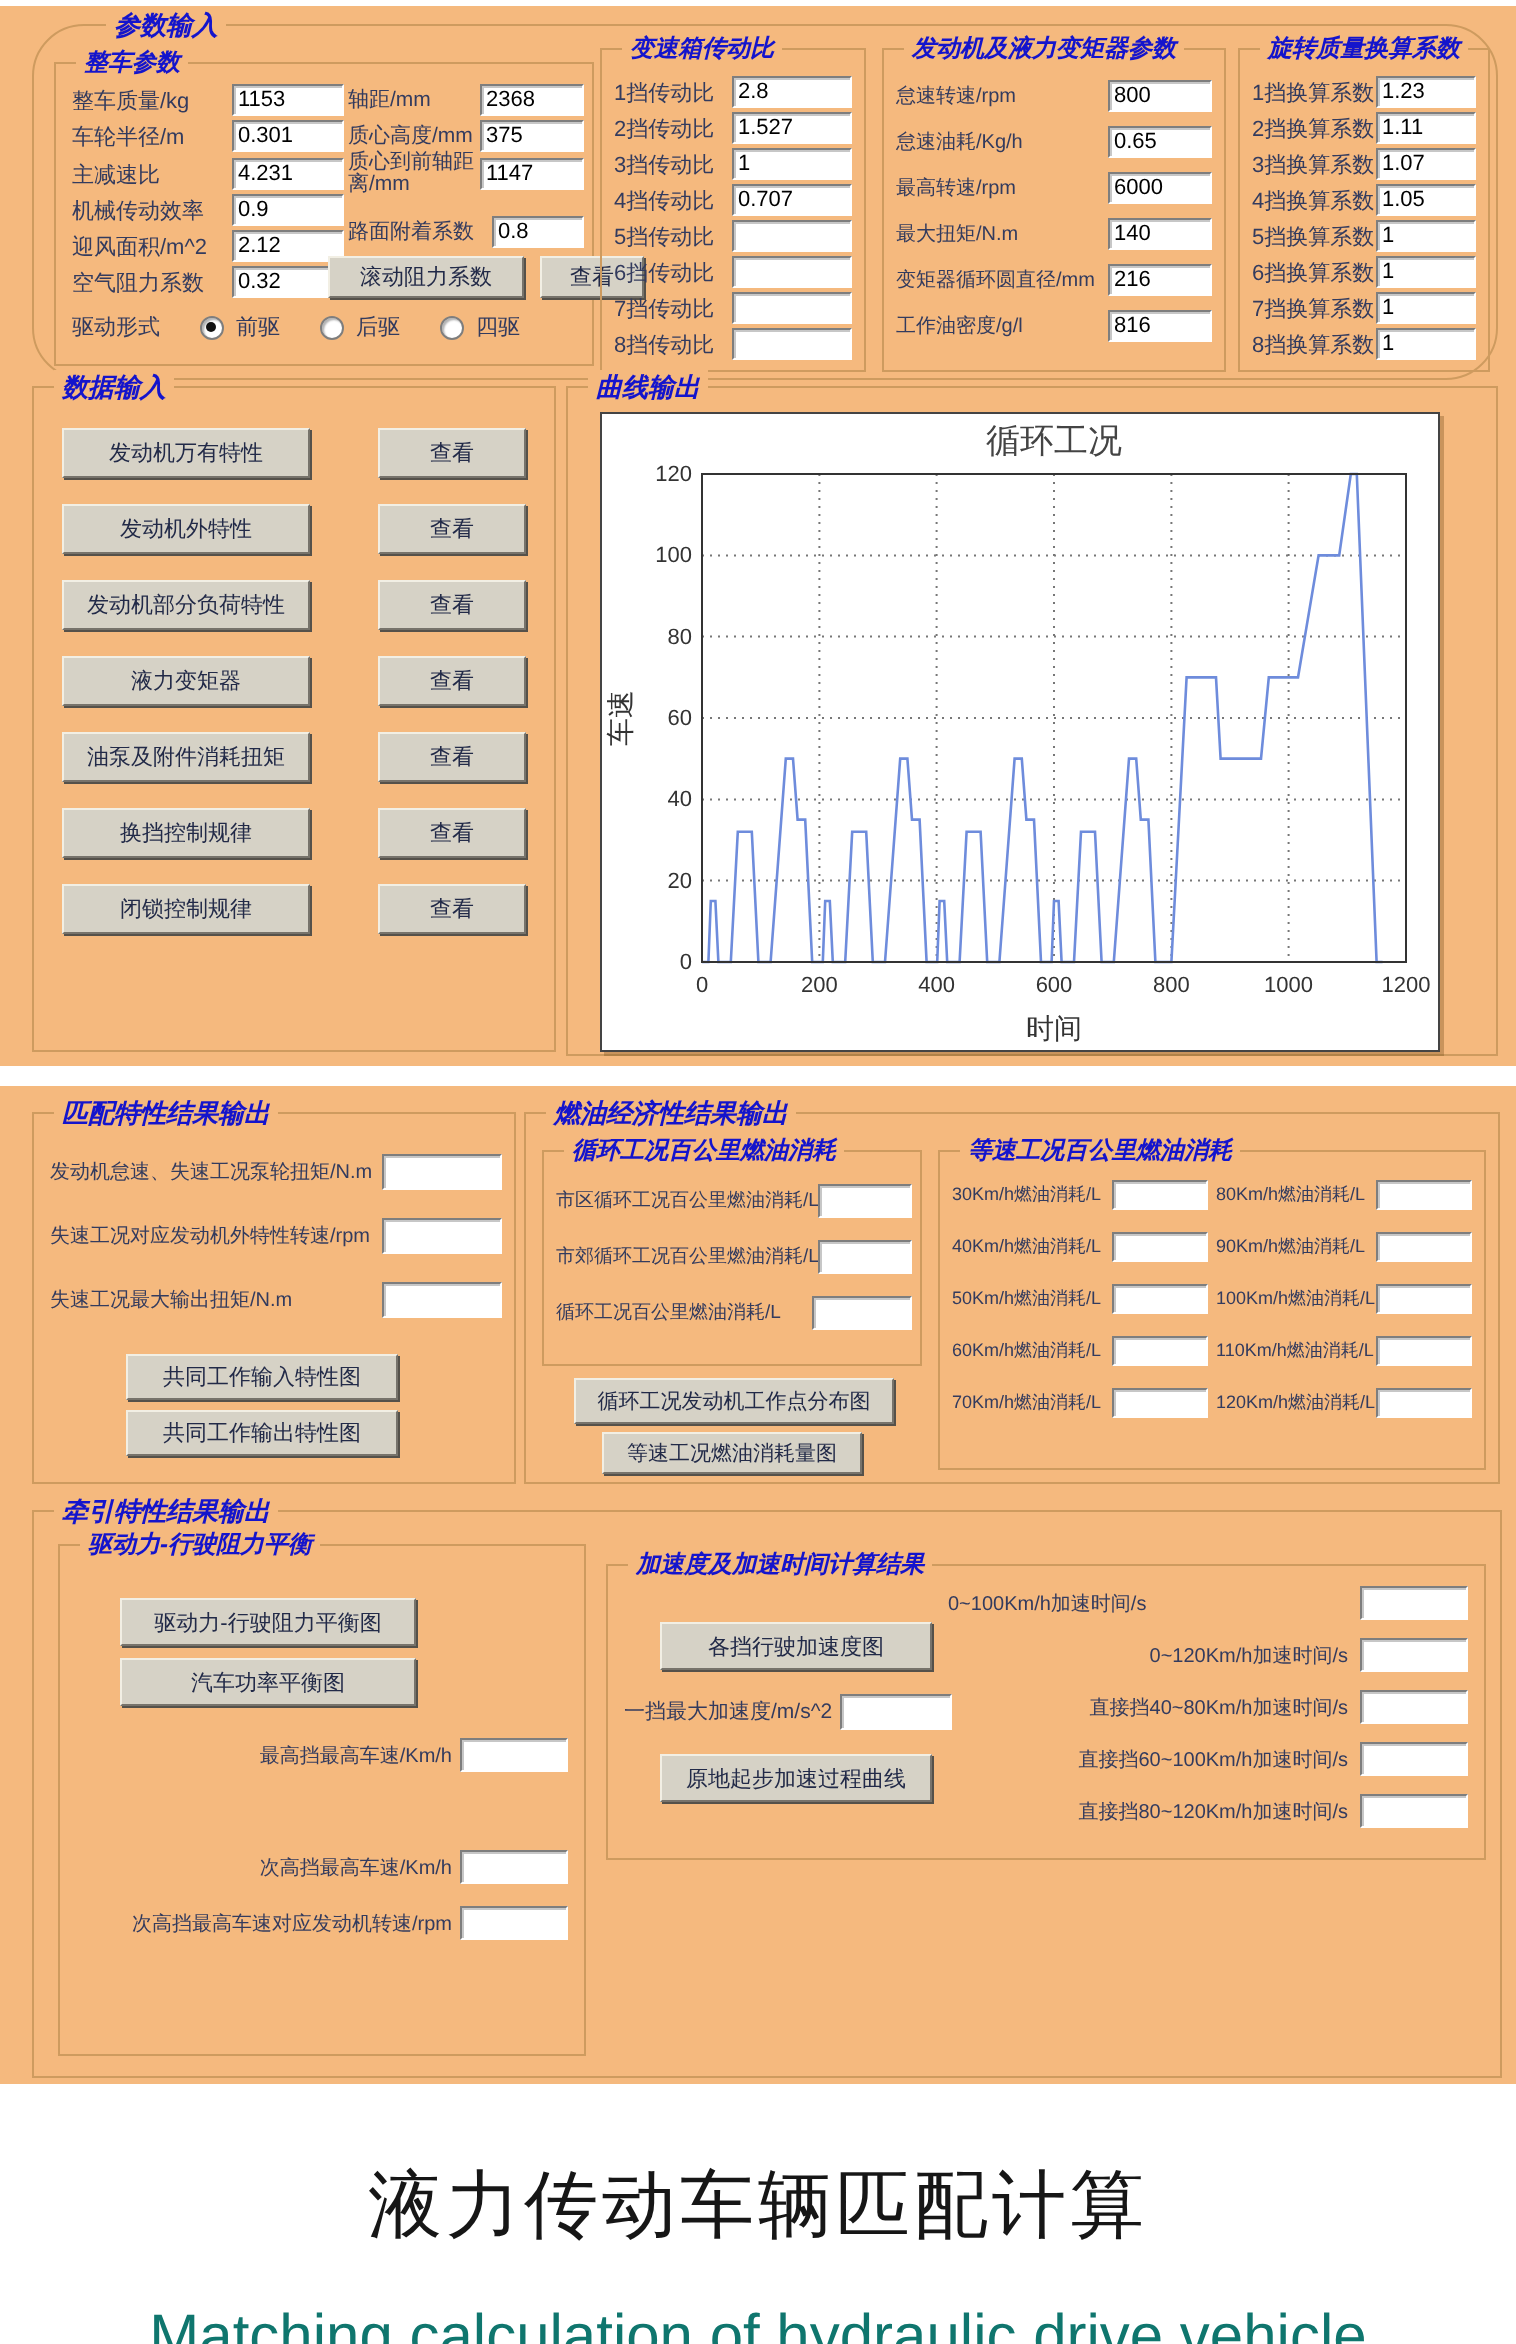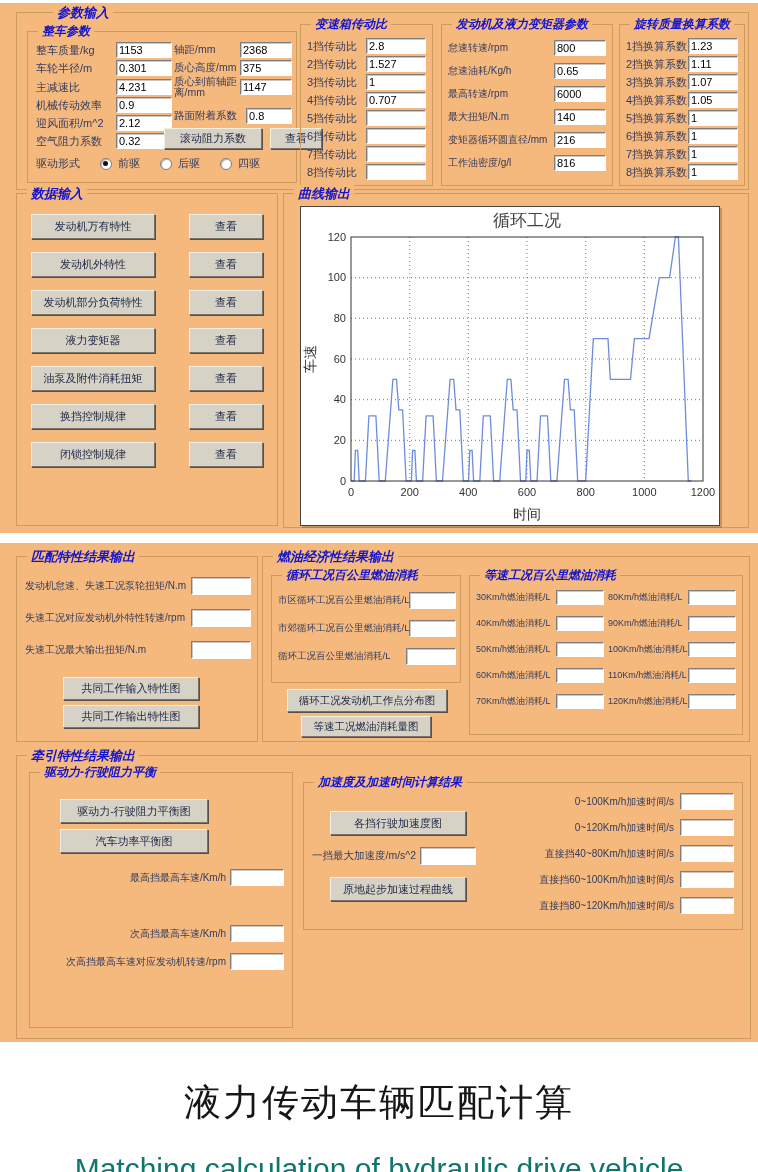--- a/index.html
+++ b/index.html
@@ -66,21 +66,21 @@
   .trow2 .lbl{font-size:10px;}
   #footer{position:absolute;top:1042px;left:0;width:758px;height:130px;background:#fff;text-align:center;}
   #footer .zh{font-size:37px;color:#161616;margin-top:36px;letter-spacing:2px;}
   #footer .en{font-size:30px;color:#0f766e;margin-top:24px;}
 </style>
 </head>
 <body>
 
 <section class="block" id="b1">
 
-  <div class="gb" style="left:16px;top:9px;width:731px;height:176px;">
+  <div class="gb" style="left:16px;top:9px;width:731px;height:176px;border-radius:26px;">
     <span class="gbt" style="left:36px;">参数输入</span>
 
     <div class="gb" style="left:10px;top:18px;width:268px;height:150px;">
       <span class="gbt sm">整车参数</span>
 
       <div class="lrow" style="top:10px;">
           <span class="lbl">整车质量/kg</span>
           <div class="inp" style="width:50px;">1153</div>
         </div>
       <div class="lrow" style="top:28px;">
@@ -425,21 +425,21 @@
     </div>
 
     <div class="gb" style="left:286px;top:26px;width:438px;height:146px;">
       <span class="gbt sm">加速度及加速时间计算结果</span>
       <div class="btn" style="position:absolute;left:26px;top:28px;width:134px;height:22px;">各挡行驶加速度图</div>
       <div style="position:absolute;left:8px;top:64px;display:flex;align-items:center;gap:4px;">
         <span class="lbl" style="font-size:10.5px;">一挡最大加速度/m/s^2</span>
         <div class="inp" style="width:50px;height:16px;"></div>
       </div>
       <div class="btn" style="position:absolute;left:26px;top:94px;width:134px;height:22px;">原地起步加速过程曲线</div>
-      <div class="trow2" style="top:10px;">
+      <div class="trow2" style="top:10px;justify-content:space-between;">
           <span class="lbl">0~100Km/h加速时间/s</span>
           <div class="inp" style="width:48px;height:15px;"></div>
         </div>
       <div class="trow2" style="top:36px;">
           <span class="lbl">0~120Km/h加速时间/s</span>
           <div class="inp" style="width:48px;height:15px;"></div>
         </div>
       <div class="trow2" style="top:62px;">
           <span class="lbl">直接挡40~80Km/h加速时间/s</span>
           <div class="inp" style="width:48px;height:15px;"></div>

